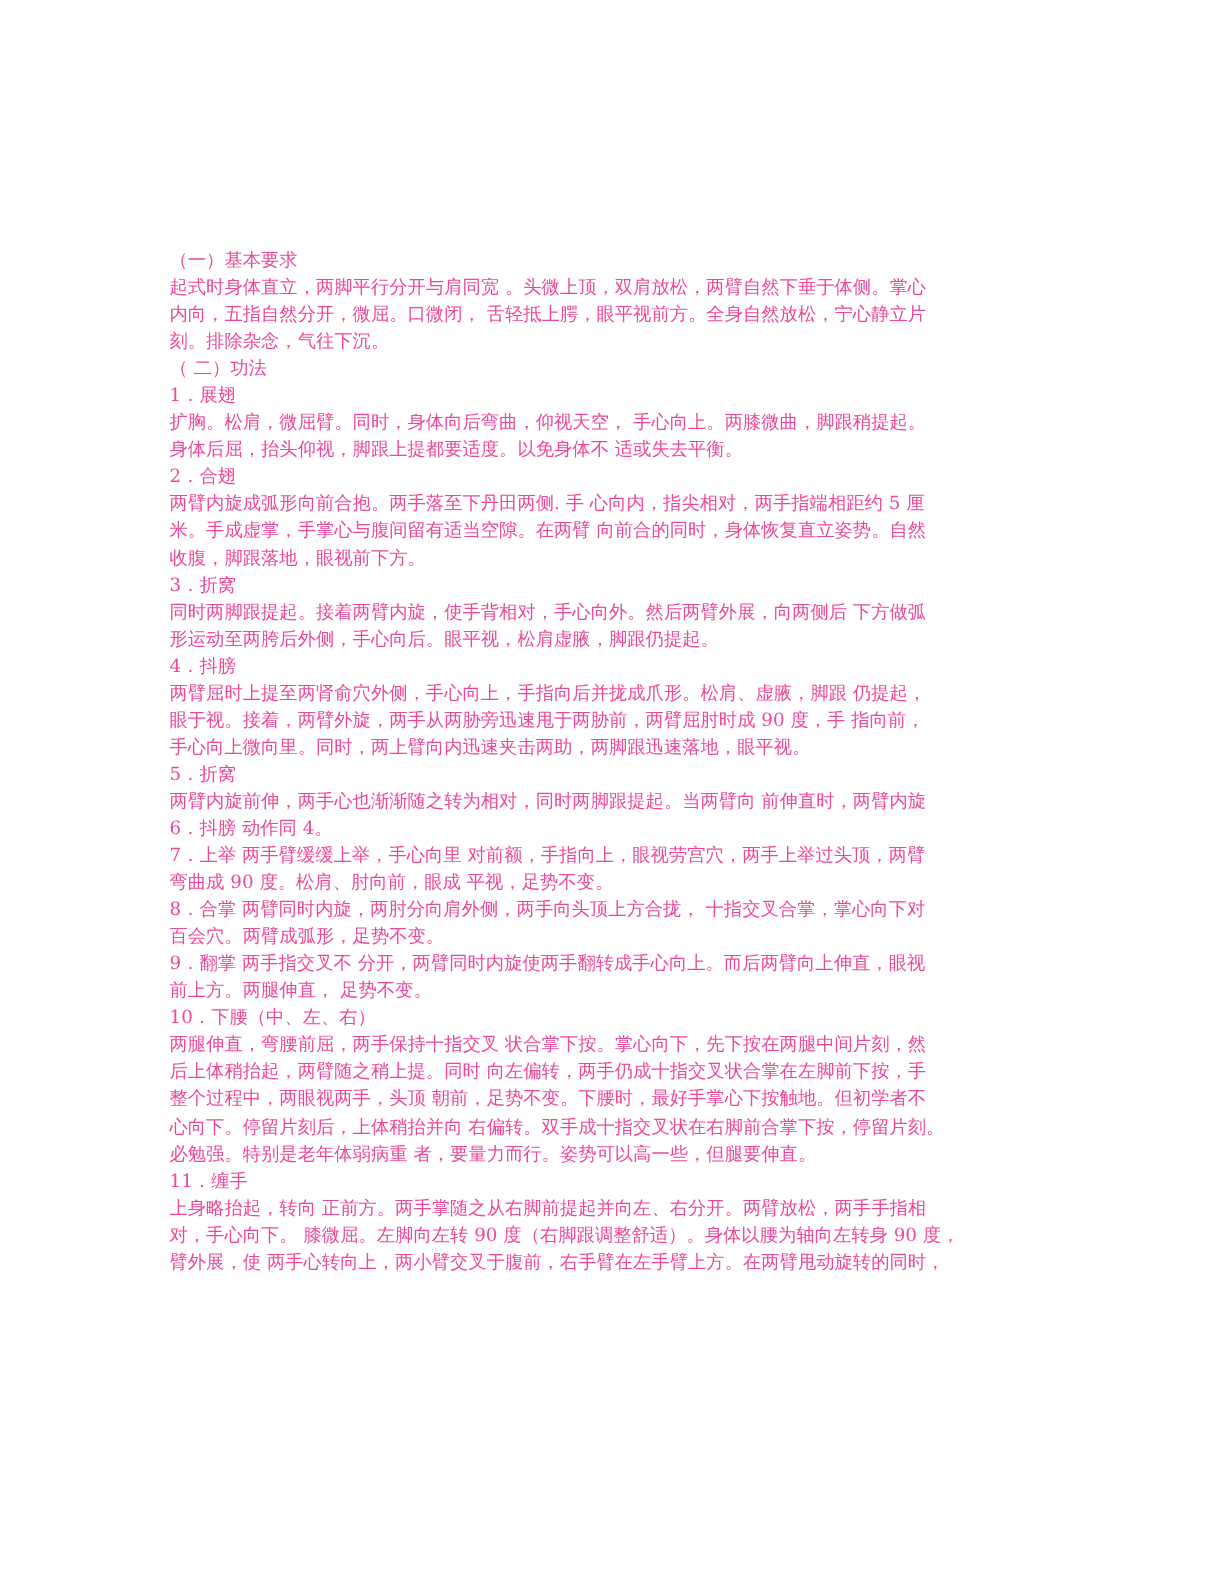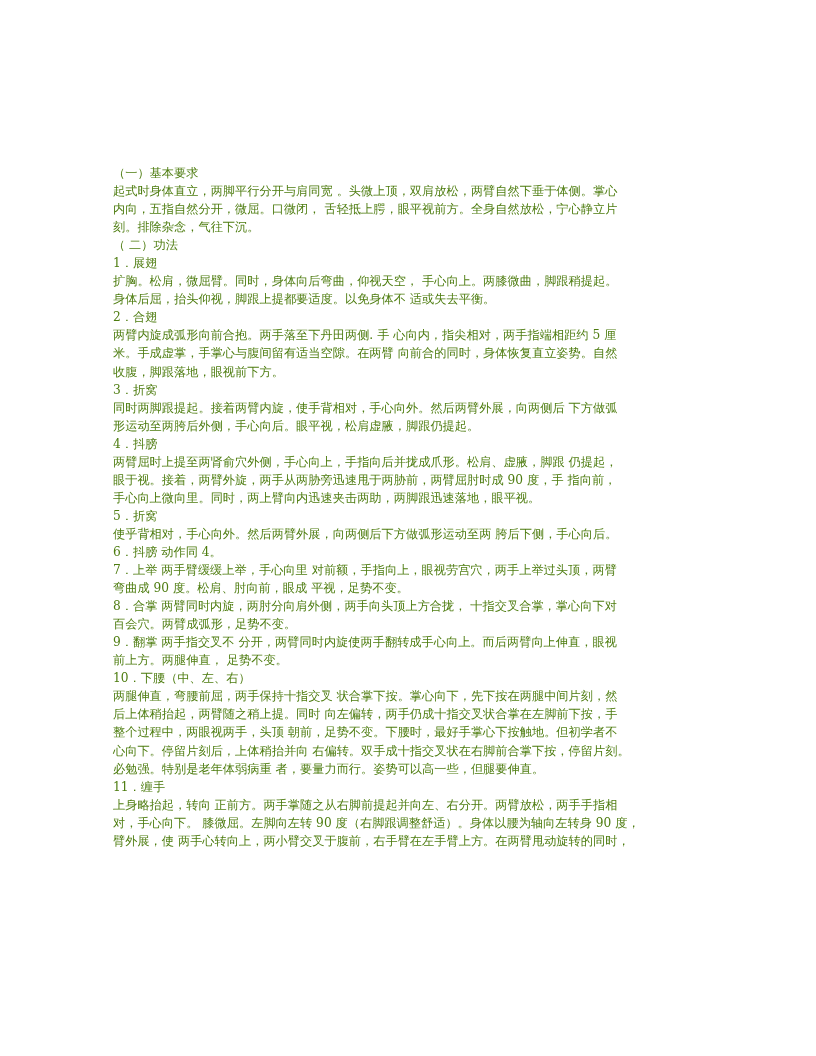--- a/index.html
+++ b/index.html
@@ -21,21 +21,21 @@
   }
   .text-block {
     position: absolute;
     left: 113px;
     top: 164px;
     width: 592px;
   }
   .line {
     font-size: 12.2px;
     line-height: 18.05px;
-    color: #4d7c0f;
+    color: #ec4899;
     white-space: pre;
     letter-spacing: 0.02px;
     font-family: "DejaVu Serif", "Liberation Serif", serif;
   }
 </style>
 </head>
 <body>
 
 <div class="page">
   <div class="text-block">
@@ -52,21 +52,21 @@
     <div class="line">米。手成虚掌，手掌心与腹间留有适当空隙。在两臂 向前合的同时，身体恢复直立姿势。自然</div>
     <div class="line">收腹，脚跟落地，眼视前下方。</div>
     <div class="line">3．折窝</div>
     <div class="line">同时两脚跟提起。接着两臂内旋，使手背相对，手心向外。然后两臂外展，向两侧后 下方做弧</div>
     <div class="line">形运动至两胯后外侧，手心向后。眼平视，松肩虚腋，脚跟仍提起。</div>
     <div class="line">4．抖膀</div>
     <div class="line">两臂屈时上提至两肾俞穴外侧，手心向上，手指向后并拢成爪形。松肩、虚腋，脚跟 仍提起，</div>
     <div class="line">眼于视。接着，两臂外旋，两手从两胁旁迅速甩于两胁前，两臂屈肘时成 90 度，手 指向前，</div>
     <div class="line">手心向上微向里。同时，两上臂向内迅速夹击两助，两脚跟迅速落地，眼平视。</div>
     <div class="line">5．折窝</div>
-    <div class="line">使乎背相对，手心向外。然后两臂外展，向两侧后下方做弧形运动至两 胯后下侧，手心向后。</div>
+    <div class="line">两臂内旋前伸，两手心也渐渐随之转为相对，同时两脚跟提起。当两臂向 前伸直时，两臂内旋</div>
     <div class="line">6．抖膀 动作同 4。</div>
     <div class="line">7．上举 两手臂缓缓上举，手心向里 对前额，手指向上，眼视劳宫穴，两手上举过头顶，两臂</div>
     <div class="line">弯曲成 90 度。松肩、肘向前，眼成 平视，足势不变。</div>
     <div class="line">8．合掌 两臂同时内旋，两肘分向肩外侧，两手向头顶上方合拢， 十指交叉合掌，掌心向下对</div>
     <div class="line">百会穴。两臂成弧形，足势不变。</div>
     <div class="line">9．翻掌 两手指交叉不 分开，两臂同时内旋使两手翻转成手心向上。而后两臂向上伸直，眼视</div>
     <div class="line">前上方。两腿伸直， 足势不变。</div>
     <div class="line">10．下腰（中、左、右）</div>
     <div class="line">两腿伸直，弯腰前屈，两手保持十指交叉 状合掌下按。掌心向下，先下按在两腿中间片刻，然</div>
     <div class="line">后上体稍抬起，两臂随之稍上提。同时 向左偏转，两手仍成十指交叉状合掌在左脚前下按，手</div>

